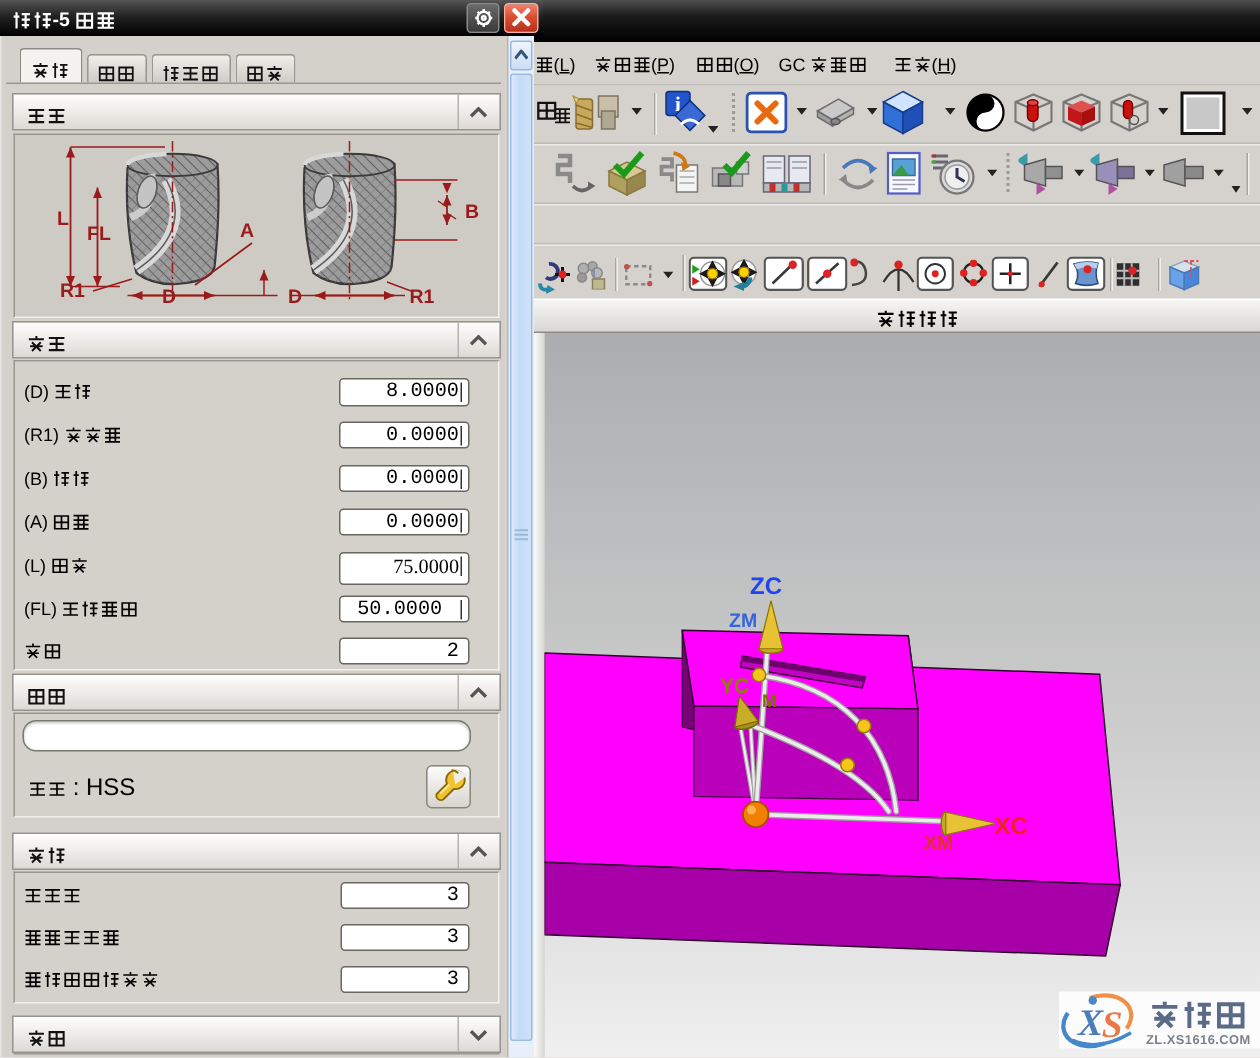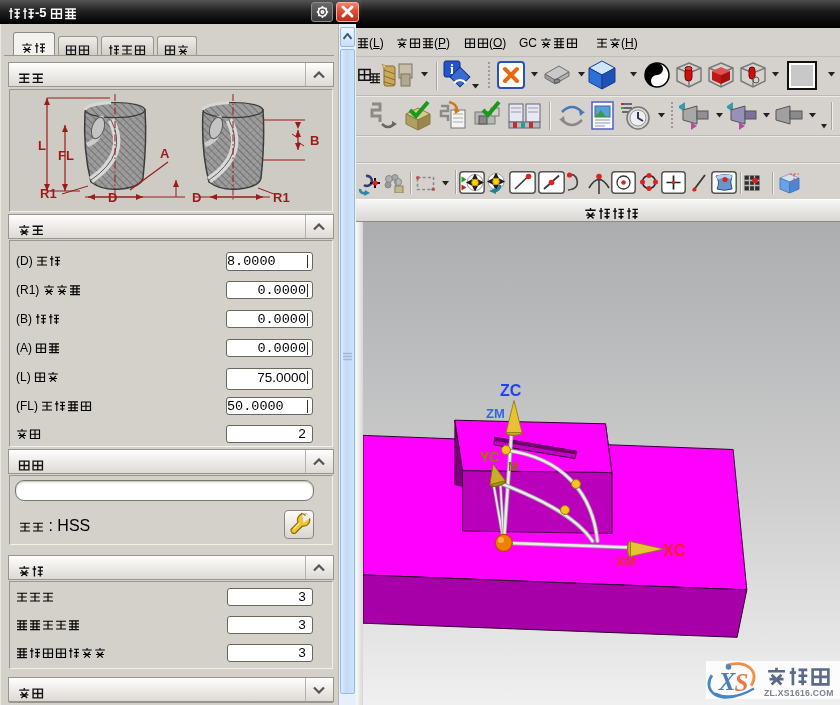--- a/index.html
+++ b/index.html
@@ -628,21 +628,21 @@
     </svg>
 <div class="abs" style="left:9px;top:240px;width:324px;height:207px;background:#D4D1CB;border-top:1px solid #9a978f;border-left:1px solid #9a978f;border-right:1px solid #f2f0ec;border-bottom:1px solid #f2f0ec"></div>
 <div class="abs lbl" style="left:16px;top:254px;font-size:12px;color:#000">(D) <span class="inline"><svg width="25" height="12" style="vertical-align:-2px;color:#000" stroke-width="1.15">
           <svg x="0" width="12" height="12" viewBox="0 0 12 12">
             <use href="#gB"></use>
           </svg>
           <svg x="13" width="12" height="12" viewBox="0 0 12 12">
             <use href="#gC"></use>
           </svg>
         </svg></span></div>
-<div class="abs" style="left:226px;top:252px;width:87px;height:18px;background:#fff;border:1px solid #6a675f;border-radius:3px;font-family:'Liberation Mono',monospace;font-size:13.5px;color:#000;text-align:left;padding:1px 6px 16px 0;overflow:hidden">8.0000<div class="abs" style="right:4px;top:2px;width:1.5px;height:13px;background:#333"></div></div>
+<div class="abs" style="left:226px;top:252px;width:87px;height:18px;background:#fff;border:1px solid #6a675f;border-radius:3px;font-family:'Liberation Mono',monospace;font-size:13.5px;color:#000;text-align:right;padding:1px 6px 16px 0;overflow:hidden">8.0000<div class="abs" style="right:4px;top:2px;width:1.5px;height:13px;background:#333"></div></div>
 <div class="abs lbl" style="left:16px;top:283px;font-size:12px;color:#000">(R1) <span class="inline"><svg width="38" height="12" style="vertical-align:-2px;color:#000" stroke-width="1.15">
           <svg x="0" width="12" height="12" viewBox="0 0 12 12">
             <use href="#gD"></use>
           </svg>
           <svg x="13" width="12" height="12" viewBox="0 0 12 12">
             <use href="#gD"></use>
           </svg>
           <svg x="26" width="12" height="12" viewBox="0 0 12 12">
             <use href="#gE"></use>
           </svg>
@@ -667,36 +667,36 @@
         </svg></span></div>
 <div class="abs" style="left:226px;top:338.5px;width:87px;height:18px;background:#fff;border:1px solid #6a675f;border-radius:3px;font-family:'Liberation Mono',monospace;font-size:13.5px;color:#000;text-align:right;padding:1px 6px 0 0;overflow:hidden">0.0000<div class="abs" style="right:4px;top:2px;width:1.5px;height:13px;background:#333"></div></div>
 <div class="abs lbl" style="left:16px;top:369.5px;font-size:12px;color:#000">(L) <span class="inline"><svg width="25" height="12" style="vertical-align:-2px;color:#000" stroke-width="1.15">
           <svg x="0" width="12" height="12" viewBox="0 0 12 12">
             <use href="#gA"></use>
           </svg>
           <svg x="13" width="12" height="12" viewBox="0 0 12 12">
             <use href="#gD"></use>
           </svg>
         </svg></span></div>
-<div class="abs" style="left:226px;top:367.5px;width:87px;height:22px;background:#fff;border:1px solid #6a675f;border-radius:3px;font-family:Liberation Sans, sans-serif;font-size:13.5px;color:#000;text-align:right;padding:1px 6px 0 0;overflow:hidden">75.0000<div class="abs" style="right:4px;top:2px;width:1.5px;height:13px;background:#333"></div></div>
+<div class="abs" style="left:226px;top:367.5px;width:87px;height:22px;background:#fff;border:1px solid #6a675f;border-radius:3px;font-family:Liberation Serif, serif;font-size:13.5px;color:#000;text-align:right;padding:1px 6px 0 0;overflow:hidden">75.0000<div class="abs" style="right:4px;top:2px;width:1.5px;height:13px;background:#333"></div></div>
 <div class="abs lbl" style="left:16px;top:398.5px;font-size:12px;color:#000">(FL) <span class="inline"><svg width="51" height="12" style="vertical-align:-2px;color:#000" stroke-width="1.15">
           <svg x="0" width="12" height="12" viewBox="0 0 12 12">
             <use href="#gB"></use>
           </svg>
           <svg x="13" width="12" height="12" viewBox="0 0 12 12">
             <use href="#gC"></use>
           </svg>
           <svg x="26" width="12" height="12" viewBox="0 0 12 12">
             <use href="#gE"></use>
           </svg>
           <svg x="39" width="12" height="12" viewBox="0 0 12 12">
             <use href="#gA"></use>
           </svg>
         </svg></span></div>
-<div class="abs" style="left:226px;top:396.5px;width:87px;height:18px;background:#fff;border:1px solid #6a675f;border-radius:3px;font-family:'Liberation Mono',monospace;font-size:13.5px;color:#000;text-align:left;padding:1px 6px 0 0;overflow:hidden">50.0000<div class="abs" style="right:4px;top:2px;width:1.5px;height:13px;background:#333"></div></div>
+<div class="abs" style="left:226px;top:396.5px;width:87px;height:18px;background:#fff;border:1px solid #6a675f;border-radius:3px;font-family:'Liberation Mono',monospace;font-size:13.5px;color:#000;text-align:center;padding:1px 6px 0 0;overflow:hidden">50.0000<div class="abs" style="right:4px;top:2px;width:1.5px;height:13px;background:#333"></div></div>
 <div class="abs lbl" style="left:16px;top:427px;font-size:12px;color:#000"><svg width="25" height="12" style="vertical-align:-2px;color:#000" stroke-width="1.15">
         <svg x="0" width="12" height="12" viewBox="0 0 12 12">
           <use href="#gD"></use>
         </svg>
         <svg x="13" width="12" height="12" viewBox="0 0 12 12">
           <use href="#gA"></use>
         </svg>
       </svg></div>
 <div class="abs" style="left:226px;top:425px;width:87px;height:18px;background:#fff;border:1px solid #6a675f;border-radius:3px;font-family:'Liberation Mono',monospace;font-size:13.5px;color:#000;text-align:right;padding:1px 6px 0 0;overflow:hidden">2</div>
 <div class="abs" style="left:8px;top:449px;width:326px;height:25px;background:linear-gradient(#fefefe,#dddad5);border:1px solid #989590"></div>

